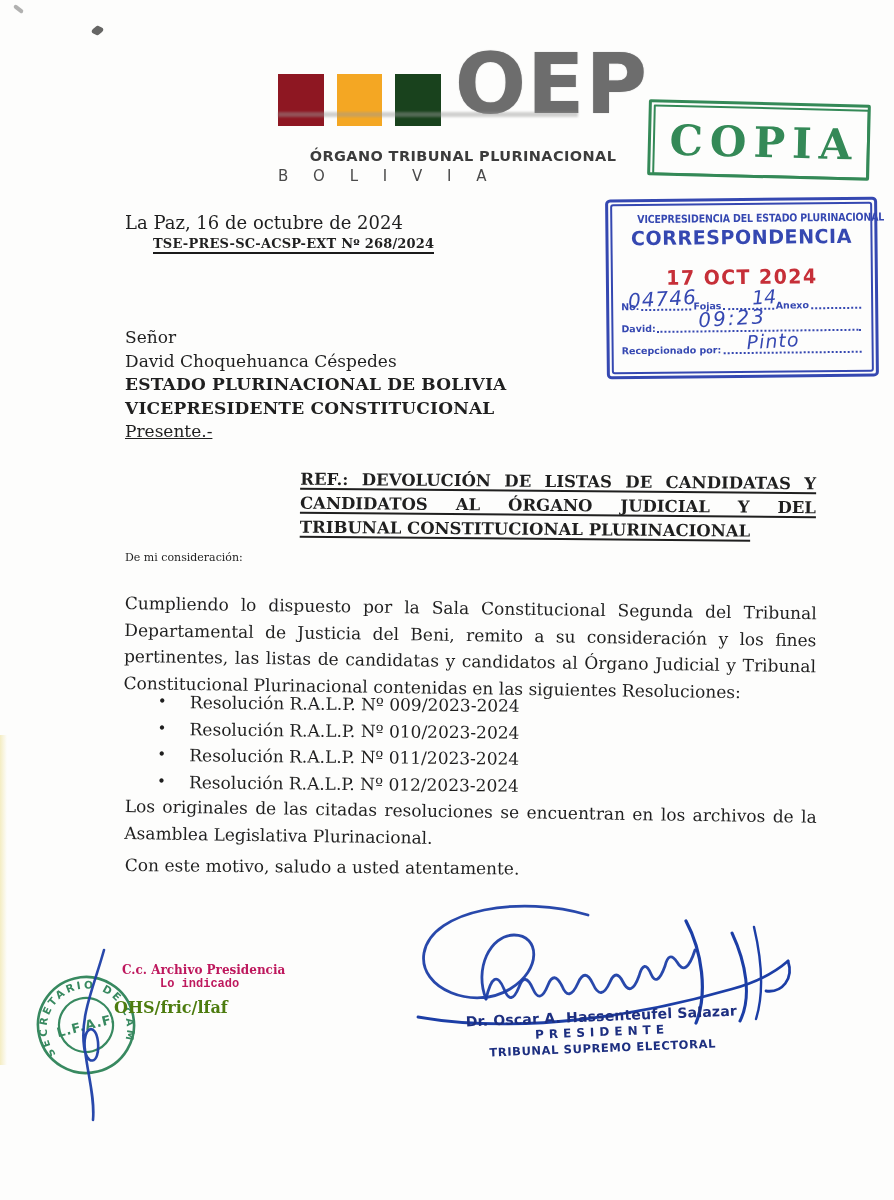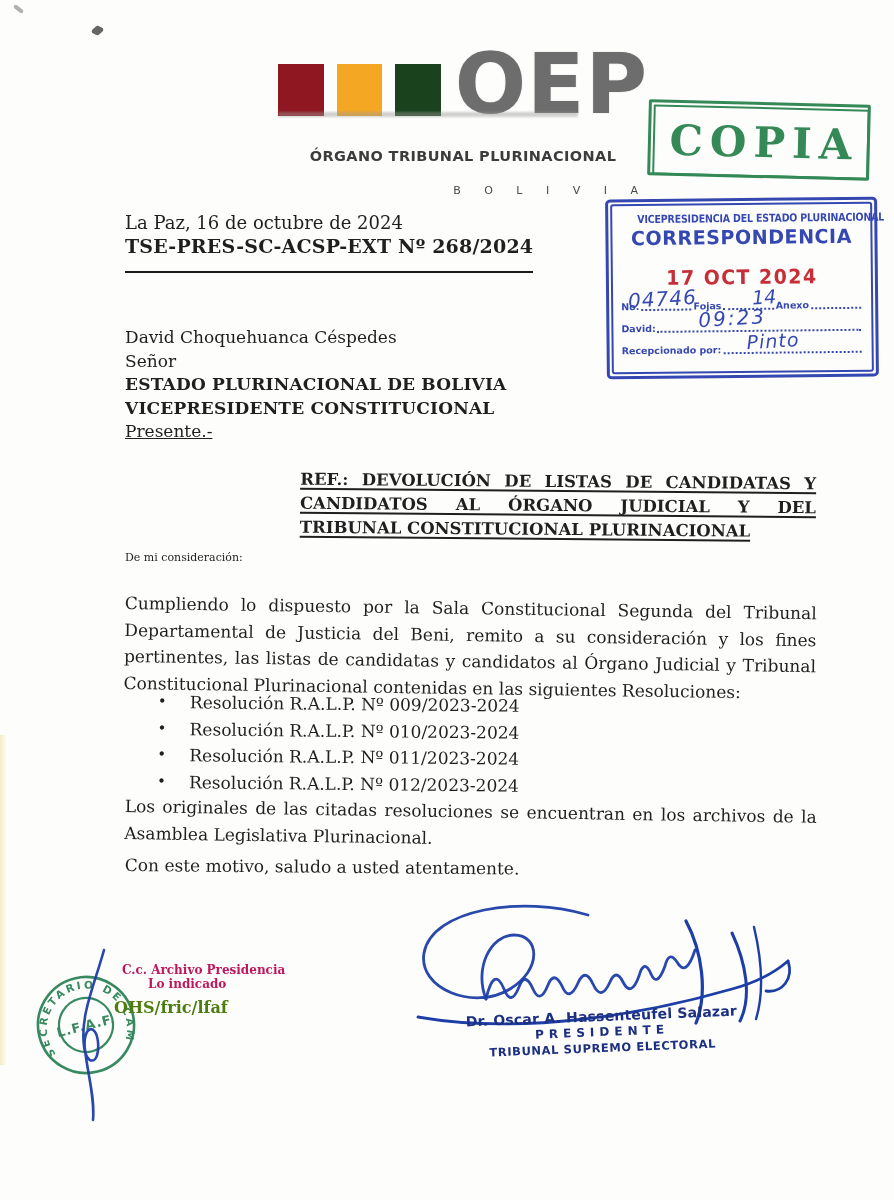--- a/index.html
+++ b/index.html
@@ -14,47 +14,47 @@
   }
   
   .edge-strip{position:absolute;left:0;top:735px;width:7px;height:330px;
     background:linear-gradient(to right,#f2e9b4,rgba(242,233,180,0));opacity:.8;}
   .smudge1{position:absolute;left:13px;top:7px;width:11px;height:4px;background:#555;
     transform:rotate(38deg);border-radius:2px;opacity:.45;}
   .smudge2{position:absolute;left:93px;top:26px;width:9px;height:9px;background:#333;
     transform:rotate(24deg) skewX(-25deg);border-radius:1px 4px 1px 4px;opacity:.75;}
   
   .logo{position:absolute;left:278px;top:44px;width:370px;}
-  .logo-row{display:flex;align-items:center;}
+  .logo-row{display:flex;align-items:flex-end;}
   .sq{width:52px;height:52px;margin-top:10px;}
   .sq+.sq{margin-left:13px;}
   .oep{font-family:"DejaVu Sans","Liberation Sans",sans-serif;font-weight:800;
     font-size:84px;line-height:1;color:#6d6d6d;margin-left:14px;margin-top:-2px;
     letter-spacing:1px;text-shadow:0 0 1px rgba(109,109,109,.6);}
   .logo-understrip{position:absolute;left:0;top:68px;width:300px;height:5px;
     background:#9a9a9a;filter:blur(1.3px);opacity:.45;}
   .logo-org{margin-top:22px;text-align:center;
     font-family:"DejaVu Sans","Liberation Sans",sans-serif;font-weight:700;
     font-size:14.5px;letter-spacing:.4px;color:#3c3c3c;}
-  .logo-country{margin-top:20px;text-align:right;
+  .logo-country{margin-top:3px;text-align:left;
     font-family:"DejaVu Sans","Liberation Sans",sans-serif;
-    font-size:11px;letter-spacing:10px;color:#4a4a4a;}
+    font-size:15px;letter-spacing:10px;color:#4a4a4a;}
   
   .copia{position:absolute;left:648px;top:102px;width:212px;height:66px;
     border:3px solid #23804a;border-radius:2px;padding:2px;
     transform:rotate(1.4deg);opacity:.92;}
   .copia-inner{width:100%;height:100%;border:2px solid #23804a;border-radius:1px;
     display:flex;align-items:center;justify-content:center;}
   .copia-text{font-family:"DejaVu Serif","Liberation Serif",serif;font-weight:600;
     font-size:42px;letter-spacing:7px;color:#23804a;padding-left:6px;}
   
   .date-block{position:absolute;left:125px;top:184px;}
   .place-date{font-size:18px;margin-top:28px;}
-  .ref-number{font-size:19px;font-weight:700;letter-spacing:.2px;
-    border-bottom:2.5px solid #1b1b1b;padding-bottom:14px;margin-top:2px;display:inline-block;}
+  .ref-number{font-size:13px;font-weight:700;letter-spacing:.2px;
+    border-bottom:2.5px solid #1b1b1b;padding-bottom:1px;margin-top:2px;display:inline-block;margin-left:28px;}
   
   .rstamp{position:absolute;left:606px;top:198px;width:272px;height:180px;
     transform:rotate(-.6deg);color:#2b3fae;opacity:.95;}
   .rstamp-outer{position:absolute;inset:0;border:3.5px solid #2b3fae;border-radius:5px;}
   .rstamp-inner{position:absolute;inset:5px;border:2px solid #2b3fae;border-radius:3px;
     padding:7px 8px 6px;box-sizing:border-box;
     font-family:"DejaVu Sans","Liberation Sans",sans-serif;}
   .rstamp-office{white-space:nowrap;text-align:center;font-weight:700;font-size:11px;
     transform:scaleX(.86);transform-origin:center;letter-spacing:-.2px;}
   .rstamp-title{text-align:center;font-weight:800;font-size:19.5px;letter-spacing:.5px;
@@ -95,21 +95,21 @@
   .sig-svg{position:absolute;left:402px;top:893px;}
   .sig-text{position:absolute;left:452px;top:1008px;width:300px;text-align:center;
     transform:rotate(-2.3deg);color:#1d2f80;
     font-family:"DejaVu Sans","Liberation Sans",sans-serif;}
   .sig-name{font-weight:700;font-size:14px;letter-spacing:.2px;}
   .sig-title{font-weight:700;font-size:12px;letter-spacing:5px;margin-top:1px;}
   .sig-inst{font-weight:700;font-size:11.5px;letter-spacing:.6px;margin-top:2px;}
   
   .cc-block{position:absolute;left:122px;top:963px;font-size:12px;font-weight:700;
     line-height:14px;color:#be185d;}
-  .cc-line2{margin-left:26px;}
+  .cc-line2{margin-left:38px;font-family:Liberation Mono, monospace;}
   .initials{position:absolute;left:114px;top:998px;font-size:16px;font-weight:700;color:#4d7c0f;}
   .sec-stamp{position:absolute;left:33px;top:972px;opacity:.88;transform:rotate(-14deg);}
   .pen-svg{position:absolute;left:58px;top:946px;}
 </style>
 </head>
 <body>
 
 <div class="page">
 
   <div class="edge-strip"></div>
@@ -162,22 +162,22 @@
         <span class="dots"></span>
       </div>
     </div>
     <span class="hand hand-no">04746</span>
     <span class="hand hand-fojas">14</span>
     <span class="hand hand-horas">09:23</span>
     <span class="hand hand-recep">Pinto</span>
   </div>
 
   <div class="addressee">
+    <div>Señor</div>
     <div>David Choquehuanca Céspedes</div>
-    <div>Señor</div>
     <div class="addr-bold">ESTADO PLURINACIONAL DE BOLIVIA</div>
     <div class="addr-bold">VICEPRESIDENTE CONSTITUCIONAL</div>
     <div class="presente">Presente.-</div>
   </div>
 
   <div class="subject">
     <div class="ref-line ref-just">REF.: DEVOLUCIÓN DE LISTAS DE CANDIDATAS Y</div>
     <div class="ref-line ref-just">CANDIDATOS AL ÓRGANO JUDICIAL Y DEL</div>
     <div class="ref-line">TRIBUNAL CONSTITUCIONAL PLURINACIONAL</div>
   </div>

